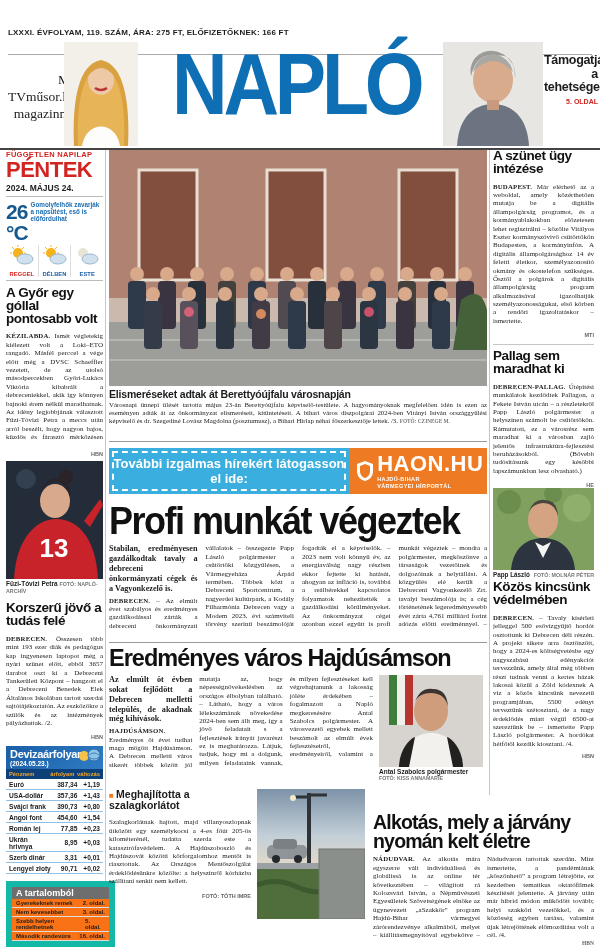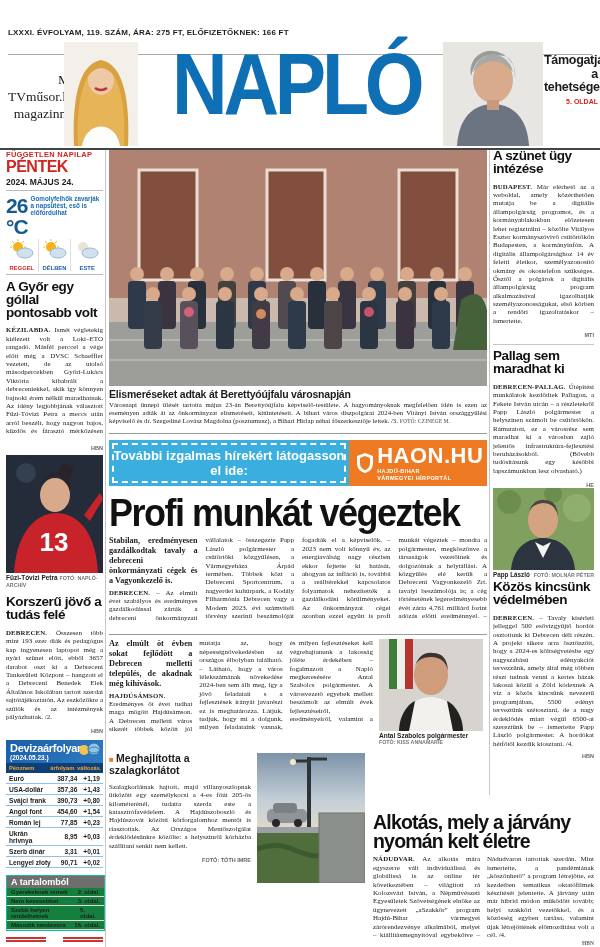--- a/index.html
+++ b/index.html
@@ -25,21 +25,21 @@
   
   .kick{font-weight:700;font-size:6.8px;text-transform:uppercase;letter-spacing:.2px;}
   .bodytxt{font-family:"Liberation Serif",serif;font-size:7px;line-height:1.2;text-align:justify;
            overflow:hidden;}
   .sign{display:block;text-align:right;font-size:5.5px;font-weight:700;color:#666;margin-top:1px;}
   .credit{font-size:5.3px;font-weight:700;color:#777;}
   .hl{font-weight:700;letter-spacing:-.4px;line-height:1.0;color:#111;}
   
   .colL{position:absolute;left:0;top:150px;width:103px;padding-left:6px;box-sizing:border-box;}
   .lab-red{color:#d22420;font-weight:700;font-size:7.5px;letter-spacing:.3px;}
-  .dayname{color:#d22420;font-weight:700;font-size:16px;letter-spacing:-.5px;line-height:1;}
+  .dayname{color:#d22420;font-weight:700;font-size:22px;letter-spacing:-.5px;line-height:1;}
   .dateln{font-size:8.5px;font-weight:700;border-bottom:1px solid #bbb;padding:2px 0 3px;}
   .weather{display:flex;gap:3px;align-items:flex-start;padding:4px 0 2px;}
   .temp{font-size:21px;font-weight:700;color:#15598f;letter-spacing:-1px;line-height:1;}
   .wdesc{font-size:6.3px;font-weight:700;color:#1a6db1;line-height:1.15;}
   .wicons{display:flex;border-bottom:1px solid #bbb;padding-bottom:3px;}
   .wcell{flex:1;text-align:center;border-right:1px solid #ddd;}
   .wcell:last-child{border-right:none;}
   .wcell .wl{font-size:5.8px;font-weight:700;color:#1a5ea6;}
   .wcell:first-child .wl{color:#d22420;}
   .colL h3{margin:6px 0 2px;font-size:13.5px;line-height:.95;}
@@ -53,32 +53,32 @@
   .fxhead .t{font-size:11px;font-weight:700;letter-spacing:-.3px;}
   .fxhead .d{font-size:6.5px;font-weight:700;}
   .fxglobe{position:absolute;right:3px;top:3px;}
   .fxcols{display:flex;background:#0d3f78;color:#f5a623;font-size:5.8px;font-weight:700;padding:2px 3px;}
   .fxcols span:nth-child(1){flex:1.3;}.fxcols span:nth-child(2){flex:1;text-align:right;}
   .fxcols span:nth-child(3){flex:.9;text-align:right;}
   table.fxt{border-collapse:collapse;width:100%;}
   table.fxt td{font-size:6.6px;font-weight:700;padding:1.5px 3px;border-bottom:1.5px solid #8fc0e8;}
   table.fxt td:nth-child(2),table.fxt td:nth-child(3){text-align:right;}
   
-  .toc{margin-top:7px;width:97px;background:#15803d;border:1px solid #14b8a6;}
+  .toc{margin-top:7px;width:97px;background:#f97316;border:6px solid #14b8a6;}
   .toc .tt{background:#6e6e6e;color:#fff;font-weight:700;font-size:9px;padding:1px 4px;}
   .toc .row{display:flex;justify-content:space-between;font-size:6px;font-weight:700;
             padding:1px 4px;border-bottom:1px solid #ddd;}
   
   .micro{display:flex;justify-content:space-between;margin-top:6px;width:97px;}
   .micro i{display:block;width:40px;height:6px;
      background:repeating-linear-gradient(#c33 0 1.5px,#fff 1.5px 3px);}
   
   .colC{position:absolute;left:109px;top:150px;width:378px;}
   .ph-main{width:378px;height:236px;display:block;}
-  .maincap{border-bottom:1px solid #999;padding:2px 0 8px;}
+  .maincap{border-bottom:1px solid #999;padding:2px 0 16px;}
   .maincap .ct{font-size:10.5px;font-weight:700;letter-spacing:-.2px;}
   .maincap .cb{font-family:"Liberation Serif",serif;font-size:6.8px;line-height:1.2;text-align:justify;margin-top:1px;}
   .banner{display:flex;height:46px;margin-top:6px;}
   .banner .bl{flex:1.85;background:#3aaede;color:#fff;display:flex;align-items:center;justify-content:center;
      text-align:center;font-weight:700;font-size:13px;line-height:1.2;outline:2px dashed #fff;outline-offset:-5px;}
   .banner .br{flex:1;background:#ee7b23;color:#fff;display:flex;align-items:center;gap:4px;padding-left:8px;}
   .banner .hb{line-height:1;}
   .banner .h1{font-size:22px;font-weight:700;letter-spacing:.5px;}
   .banner .h2{font-size:5.5px;font-weight:700;letter-spacing:.4px;margin-top:2px;}
   .bigHL{font-size:36px;font-weight:700;letter-spacing:-1.5px;line-height:1;margin:8px 0 6px;
@@ -370,20 +370,21 @@
 
     <h1 class="bigHL">Profi munkát végeztek</h1>
     <div class="cols4 bodytxt">
       <div class="lead">Stabilan, eredményesen gazdálkodtak tavaly a debreceni önkormányzati cégek és a Vagyonkezelő is.</div>
       <b class="kick">DEBRECEN.</b>
       <span>– Az elmúlt évet szabályos és eredményes gazdálkodással zárták a debreceni önkormányzati vállalatok – összegezte Papp László polgármester a csütörtöki közgyűlésen, a Vármegyeháza Árpád termében. Többek közt a Debreceni Sportcentrum, a nagyerdei kultúrpark, a Kodály Filharmónia Debrecen vagy a Modem 2023. évi számviteli törvény szerinti beszámolóját fogadták el a képviselők. – 2023 nem volt könnyű év, az energiaválság nagy részben ekkor fejtette ki hatását, ahogyan az infláció is, továbbá a reálbérekkel kapcsolatos folyamatok nehezítették a gazdálkodási körülményeket. Az önkormányzat cégei azonban ezzel együtt is profi munkát végeztek – mondta a polgármester, megköszönve a társaságok vezetőinek és dolgozóinak a helytállást. A közgyűlés elé került a Debreceni Vagyonkezelő Zrt. tavalyi beszámolója is; a cég történetének legeredményesebb évét zárta 4,761 milliárd forint adózás előtti eredménnyel. – 2023-ban valamennyi tagvállalat hozta a tervet, sőt terven felül teljesített. A következő években azon dolgozunk, hogy ezen a pályán tartsuk a vagyonkezelőt – mondta Papp László. /3.</span>
       
     </div>
 
     <hr class="rule">
+    <h2 class="midHL">Eredményes város Hajdúsámson</h2>
     <div class="erow">
       <div class="etxt">
         <div class="cols3 bodytxt">
           <div class="lead">Az elmúlt öt évben sokat fejlődött a Debrecen melletti település, de akadnak még kihívások.</div>
           <b class="kick">HAJDÚSÁMSON.</b>
           <span>Eredményes öt évet tudhat maga mögött Hajdúsámson. A Debrecen melletti város sikerét többek között jól mutatja az, hogy népességnövekedésben az országos élbolyban található. – Látható, hogy a város lélekszámának növekedése 2024-ben sem állt meg, így a jövő feladatait s a fejlesztések irányát javarészt ez is meghatározza. Látjuk, tudjuk, hogy mi a dolgunk, milyen feladataink vannak, és milyen fejlesztéseket kell végrehajtanunk a lakosság jóléte érdekében – fogalmazott a Napló megkeresésére Antal Szabolcs polgármester. A városvezető egyebek mellett beszámolt az elmúlt évek fejlesztéseiről, eredményeiről, valamint a következő időszak terveiről, feladatairól. /5.</span>
           
         </div>
       </div>
       <div class="ephoto">

